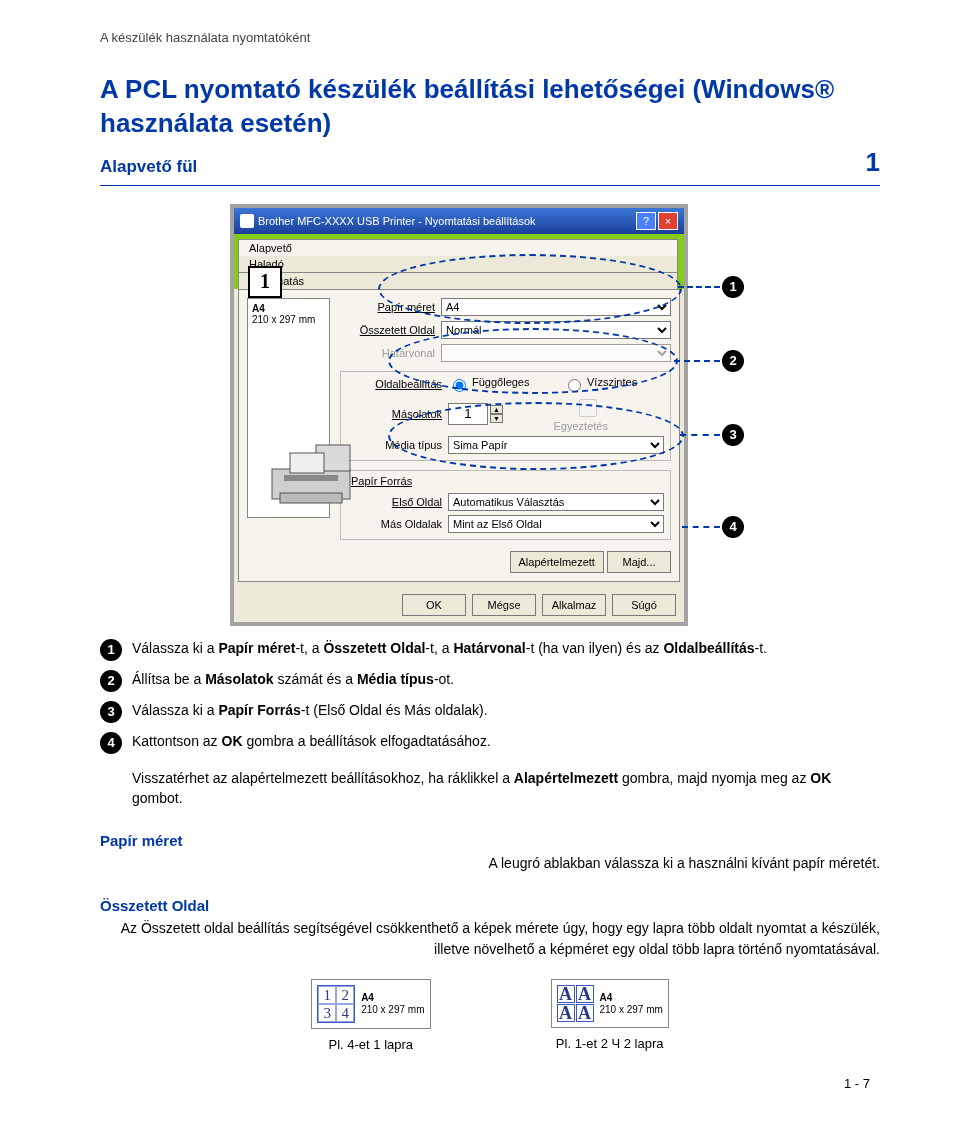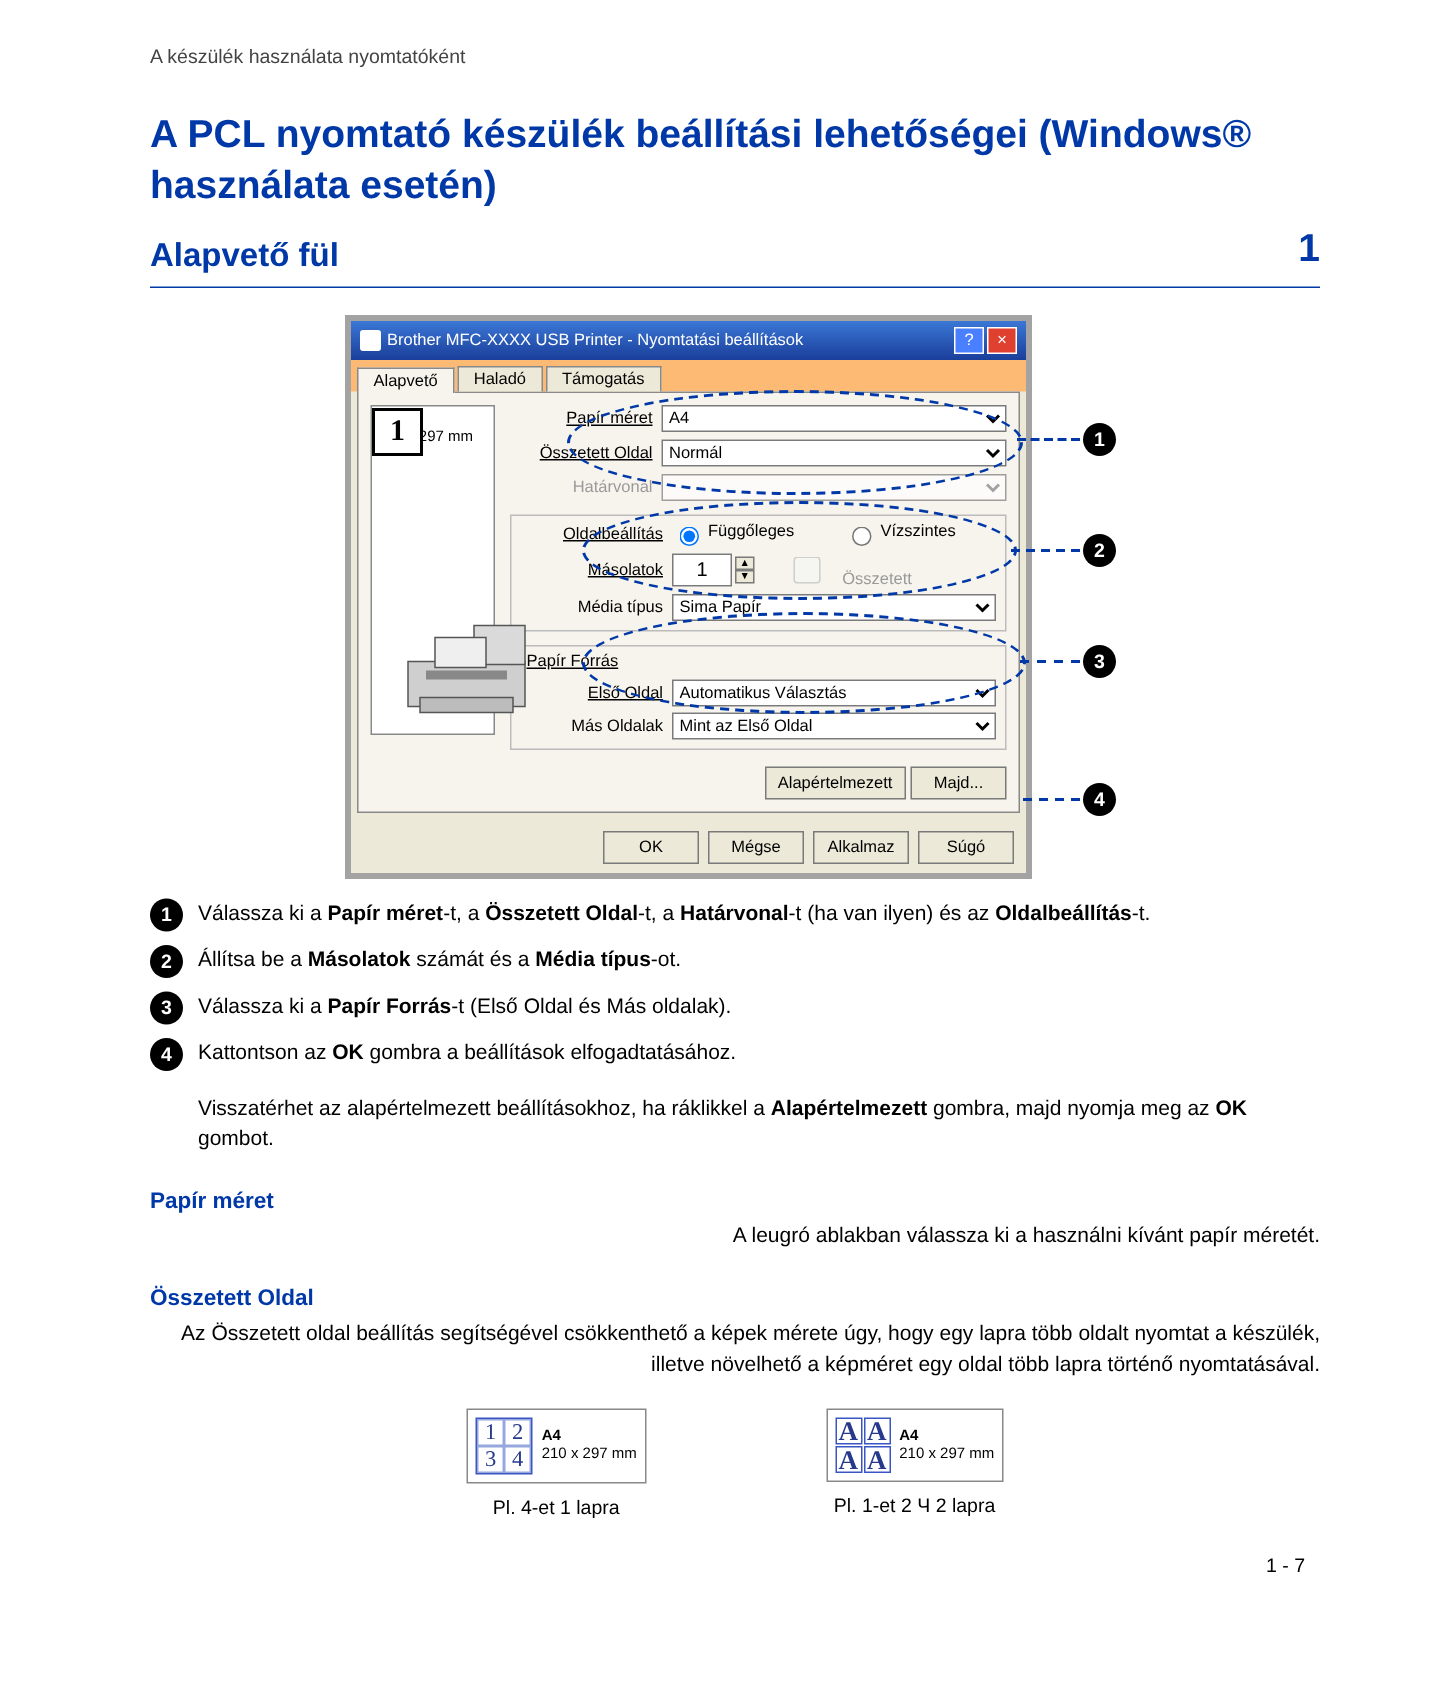--- a/index.html
+++ b/index.html
@@ -1,34 +1,34 @@
 <!DOCTYPE html>
 <html><head>
 <meta charset="utf-8">
 <style>
 body { margin:0; font-family:Arial,Helvetica,sans-serif; background:#fff; color:#000; width:960px; }
 .page { padding:30px 80px 30px 100px; }
 .header-line { font-size:13px; color:#444; margin-bottom:28px; }
 h1.title { font-size:26px; color:#0038a8; font-weight:bold; margin:0 0 2px 0; line-height:1.3; }
 .subtitle-row { display:flex; align-items:center; justify-content:space-between; }
-h2.subtitle { font-size:22px; color:#0038a8; font-weight:bold; margin:14px 0 6px 0; }
+h2.subtitle { font-size:17px; color:#0038a8; font-weight:bold; margin:14px 0 6px 0; }
 .big-chapter { font-size:26px; color:#0038a8; font-weight:bold; }
 hr.blue { border:none; border-top:1.5px solid #0038a8; margin:2px 0 18px 0; }
 .dialog-wrap { position:relative; width:520px; margin:0 auto 12px auto; }
 
 
 .dialog { border:4px solid #a3a3a3; font-family:Tahoma,Arial,sans-serif; font-size:11px; background:#ece9d8; width:450px; }
 .titlebar { background:linear-gradient(#3b77d6,#1a3e9a); color:#fff; padding:4px 6px; display:flex; align-items:center; justify-content:space-between; }
 .titlebar-left { display:flex; align-items:center; gap:4px; }
 .titlebar-icon { width:14px; height:14px; background:#fff; border-radius:2px; display:inline-block; }
 .titlebar-btns { display:flex; gap:2px; }
 .titlebar-btn { width:18px; height:16px; font-size:11px; line-height:16px; text-align:center; border:1px solid #fff; }
 .help-btn { background:#4a7fff; color:#fff; }
 .close-btn { background:#e04030; color:#fff; }
-.tabs { display:flex; background:#fdba74; padding:4px 4px 0 4px; }
+.tabs { display:flex; background:#84cc16; padding:4px 4px 0 4px;flex-direction:column; }
 .tab { padding:2px 10px; border:1px solid #888; border-bottom:none; margin-right:2px; background:#ece9d8; }
 .tab.active { background:#f6f4ec; position:relative; top:1px; }
 .tab-body { border:1px solid #888; margin:0 4px 6px 4px; padding:8px; background:#f6f4ec; display:flex; gap:10px; }
 .left-col { width:130px; }
 .preview-box { border:1px solid #888; background:#fff; height:210px; padding:4px; font-size:10px; text-align:left; position:relative; }
 .preview-title{font-weight:bold;}
 .preview-dim{font-size:10px;}
 .printer-svg{position:absolute;bottom:6px;left:18px;}
 .right-col { flex:1; display:flex; flex-direction:column; gap:5px; }
 .row { display:flex; align-items:center; }
@@ -152,21 +152,21 @@
              </div>
            </div>
            <div class="row" style="margin-top:4px;">
              <label><u>Másolatok</u></label>
              <div class="spin">
                <input value="1" style="">
                <div class="arrows">
                     <span>▲</span>
                     <span>▼</span>
                   </div>
-               <label style="margin-left:8px;" class="greyed"><input type="checkbox" disabled="" style=""> <span>Összetett</span></label>
+               <label style="margin-left:8px;" class="greyed"><input type="checkbox" disabled="" style=""> <span>Egyeztetés</span></label>
              </div>
            </div>
            <div class="row" style="margin-top:4px;">
              <label>Média típus</label>
              <select><option>Sima Papír</option></select>
            </div>
          </div>
 
          <div class="group">
            <span class="group-title">Papír Forrás</span>

